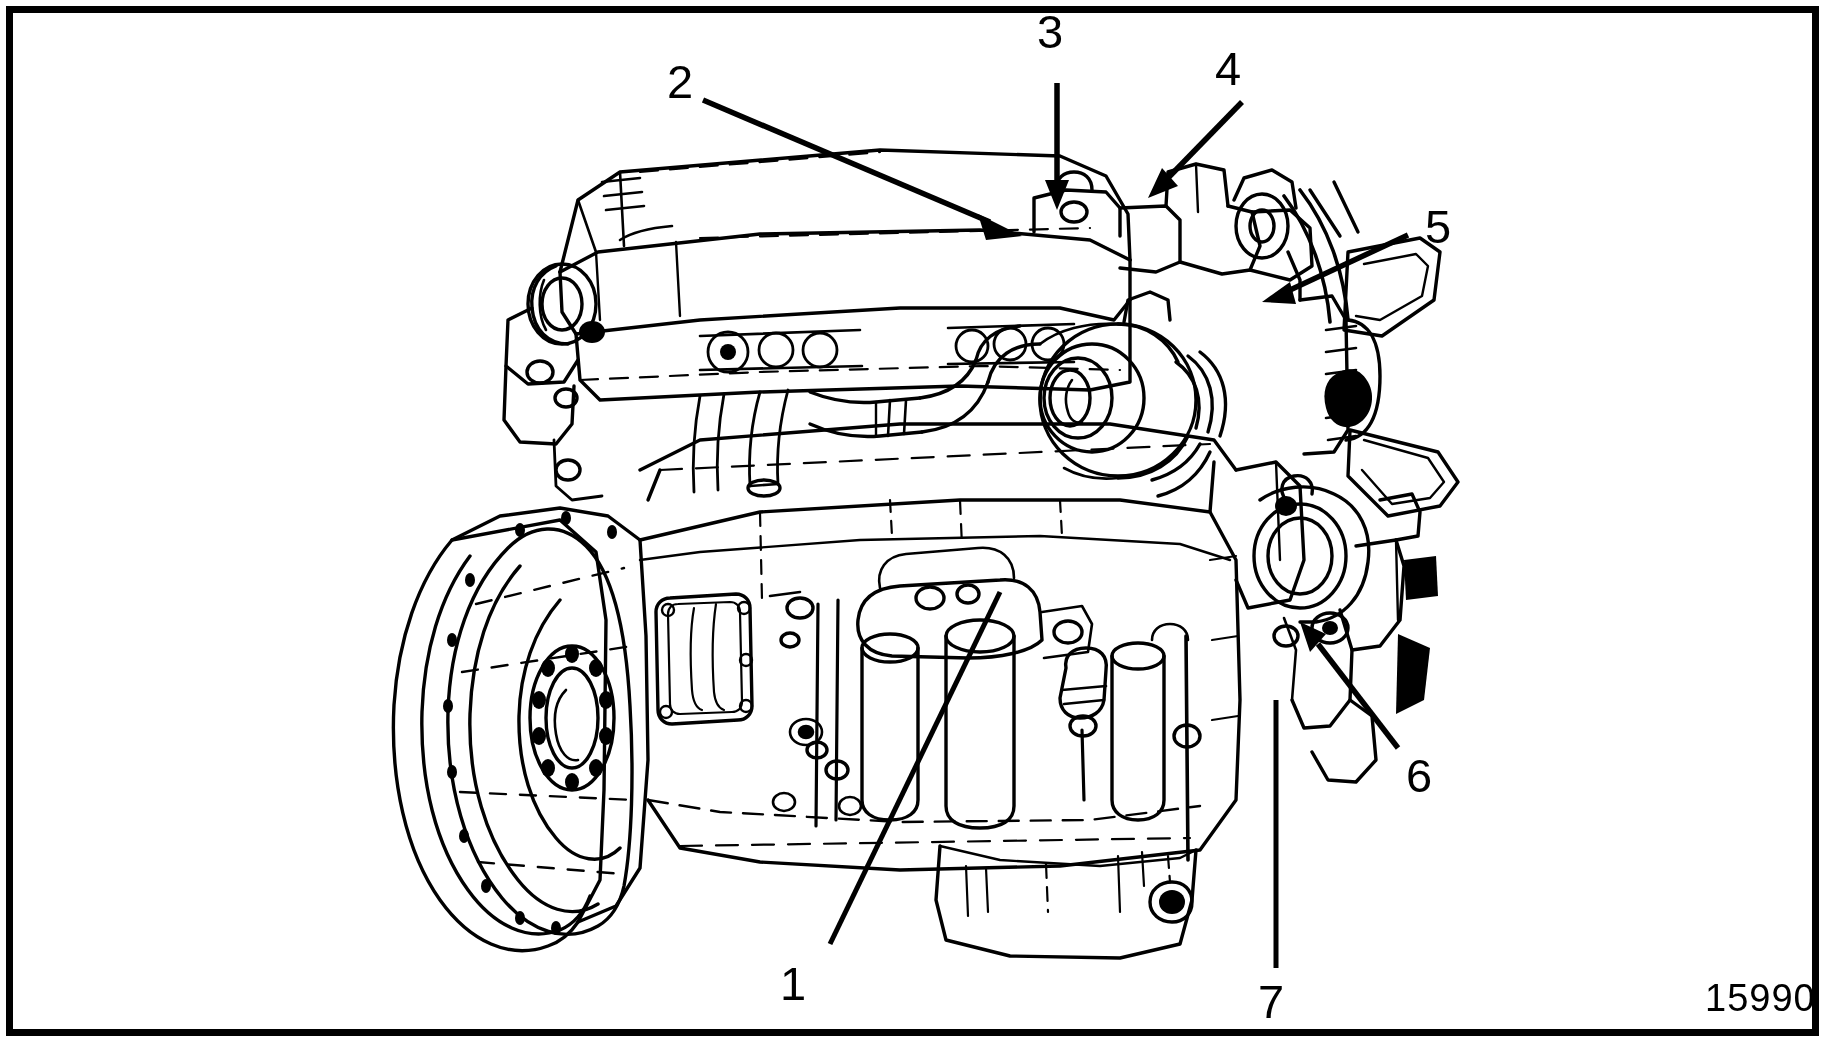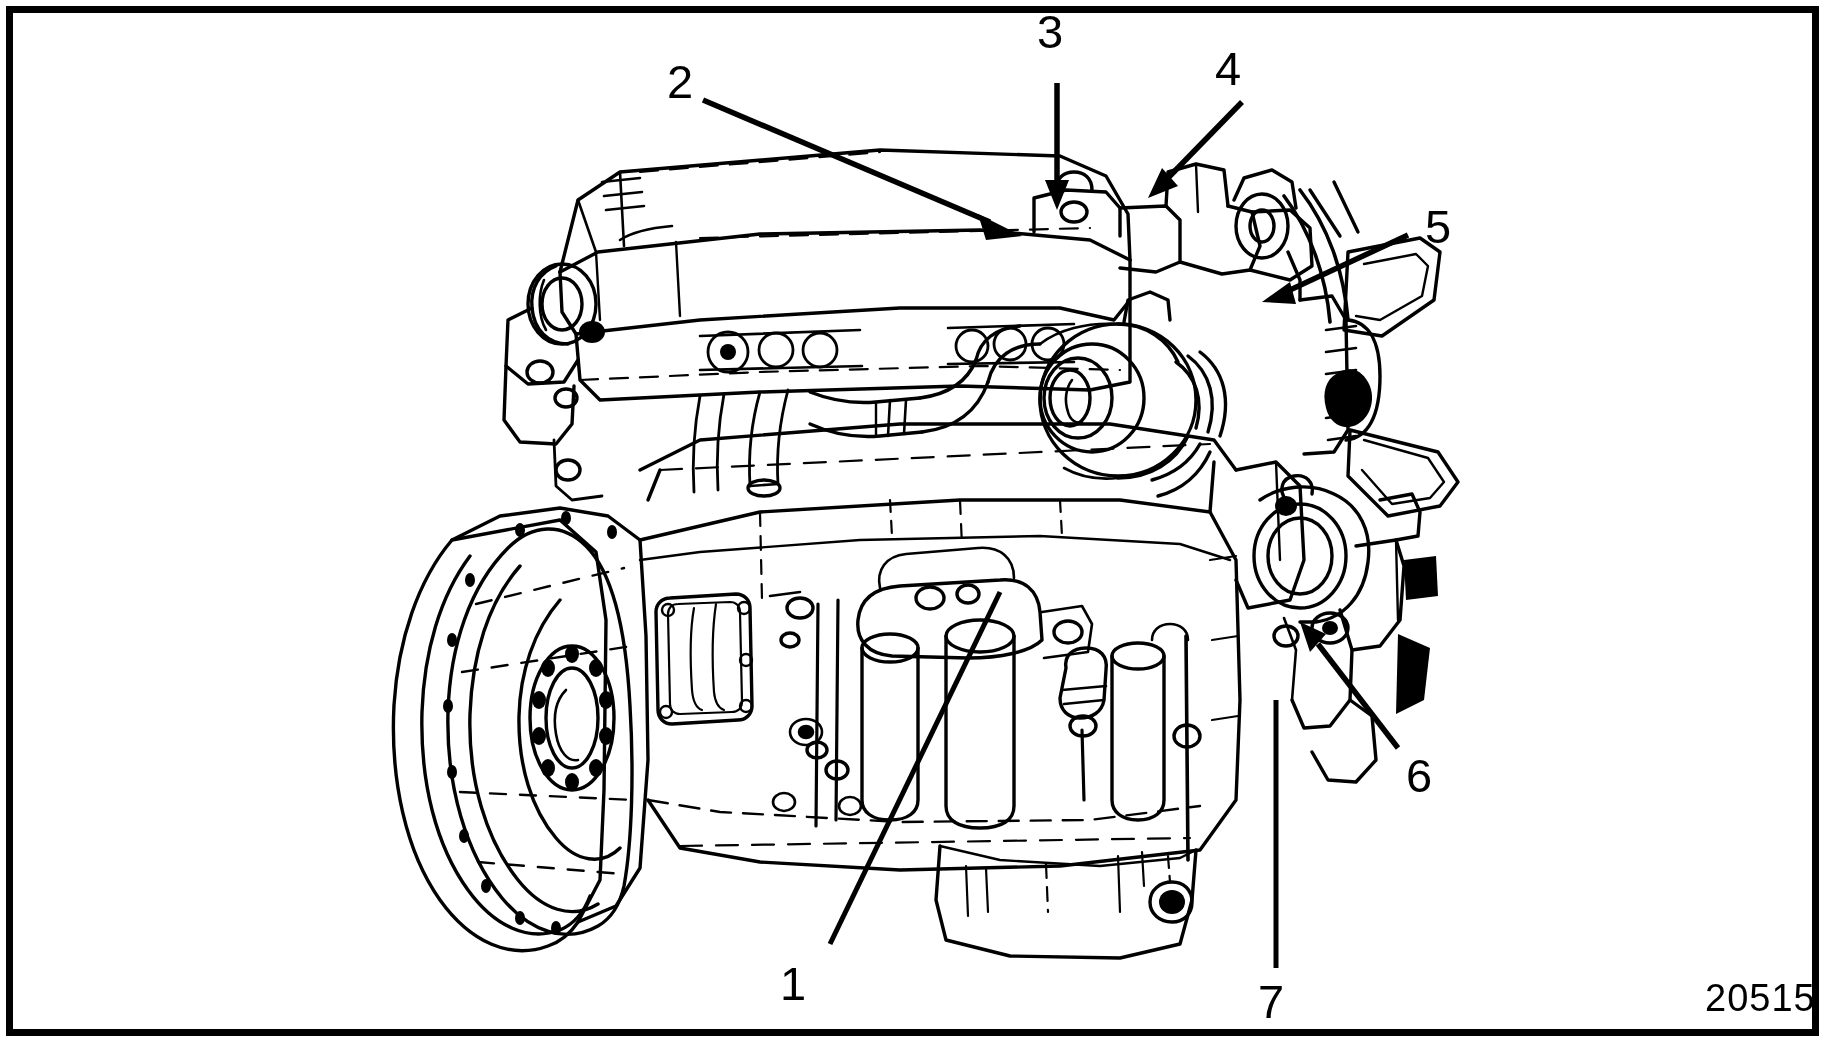--- a/index.html
+++ b/index.html
@@ -392,15 +392,15 @@
   </div>
 
   <span class="callout-num" id="n1">1</span>
   <span class="callout-num" id="n2">2</span>
   <span class="callout-num" id="n3">3</span>
   <span class="callout-num" id="n4">4</span>
   <span class="callout-num" id="n5">5</span>
   <span class="callout-num" id="n6">6</span>
   <span class="callout-num" id="n7">7</span>
 
-  <span class="fig-id" id="figid">20515</span>
+  <span class="fig-id" id="figid">15990</span>
 
 </div>
 
 </body></html>

